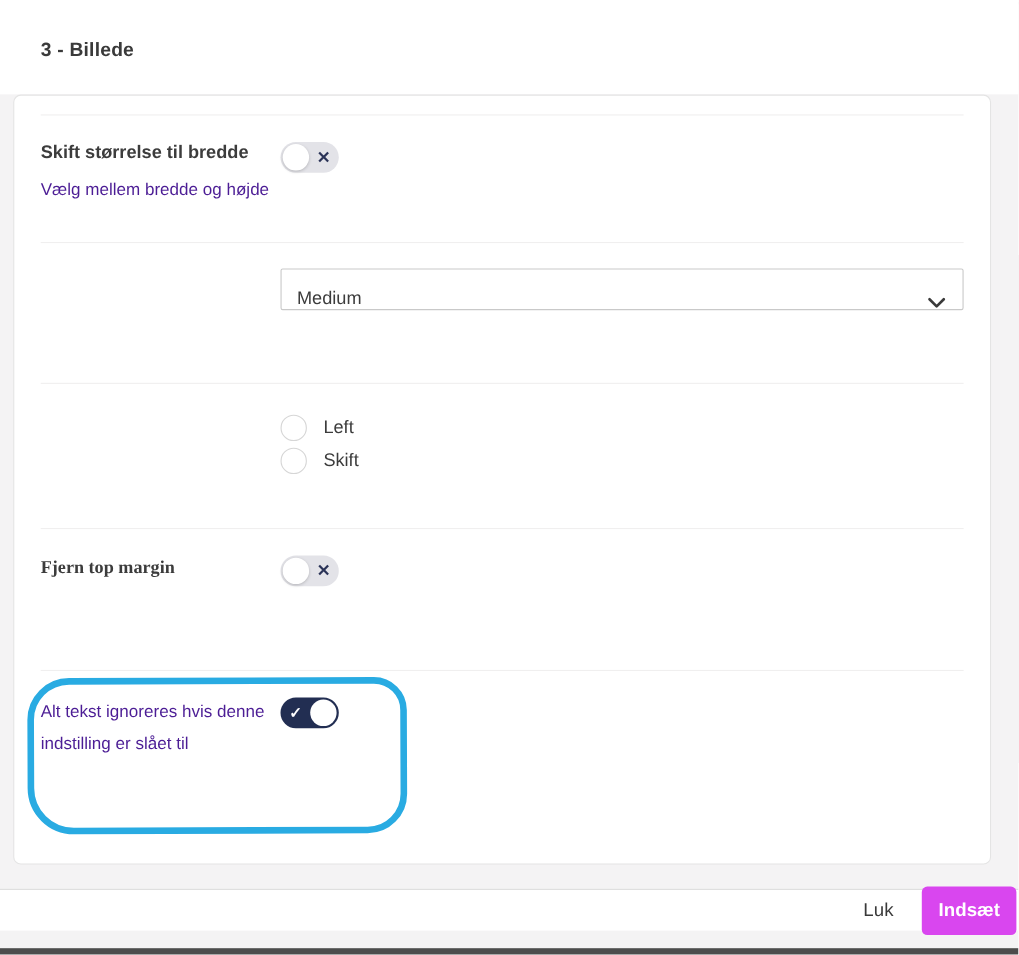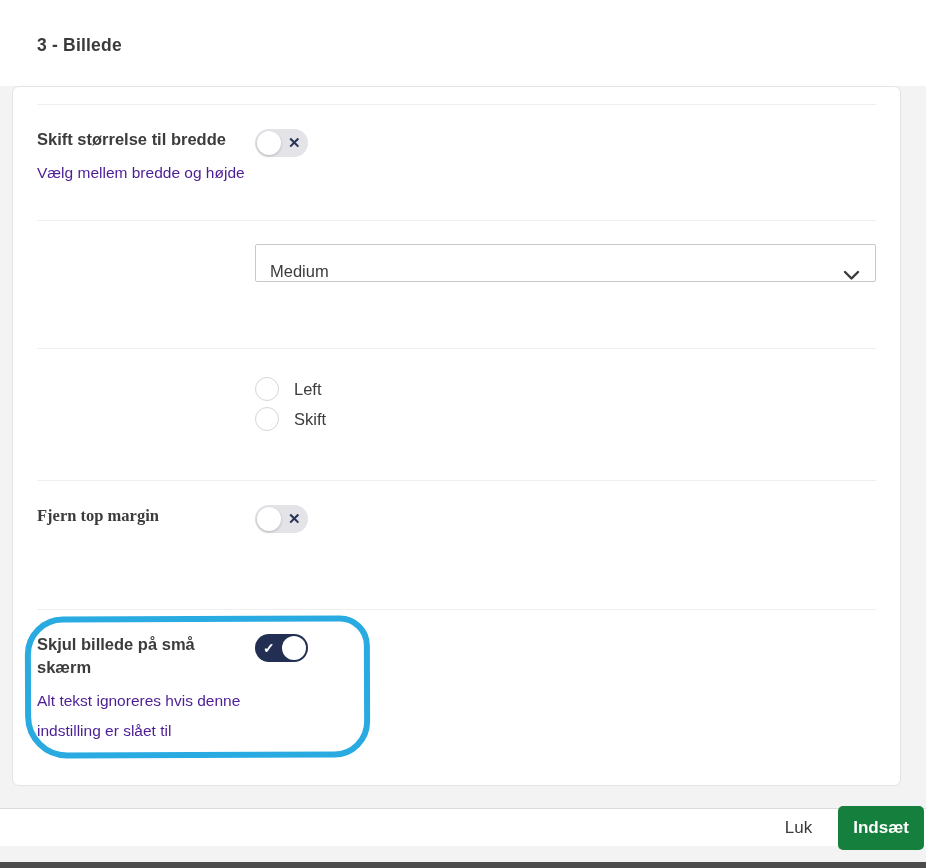--- a/index.html
+++ b/index.html
@@ -80,21 +80,21 @@
   .modal-footer {
     position:absolute; top:808px; left:0; right:0; height:38px; background:#fff;
     border-top:1px solid #dcdcdc; display:flex; align-items:center;
     justify-content:flex-end; padding-right:2px;
   }
   .btn-close {
     background:none; border:none; font-family:inherit; font-size:17px; color:#3a3a3a;
     margin-right:26px; cursor:pointer;
   }
   .btn-submit {
-    background:#15803d; border:none; color:#fff; font-family:inherit; font-size:17px;
+    background:#d946ef; border:none; color:#fff; font-family:inherit; font-size:17px;
     font-weight:700; height:44px; padding:0 15px; border-radius:5px; cursor:pointer;
   }
   .bottom-bar { position:absolute; top:862px; left:0; right:0; height:6px; background:#4c4c4c; }
 </style>
 </head>
 <body>
 
 <div class="page">
   <div class="top-line"></div>
 
@@ -155,21 +155,20 @@
         <div class="control-col">
           <div class="toggle off">
             <span class="knob"></span>
             <span class="glyph">✕</span>
           </div>
         </div>
       </div>
 
       <div class="row row-5">
         <div class="label-col">
-          <div class="row-label">Skjul billede på små skærm</div>
           <div class="row-desc">Alt tekst ignoreres hvis denne indstilling er slået til</div>
         </div>
         <div class="control-col">
           <div class="toggle on">
             <span class="glyph">✓</span>
             <span class="knob"></span>
           </div>
         </div>
       </div>
 

